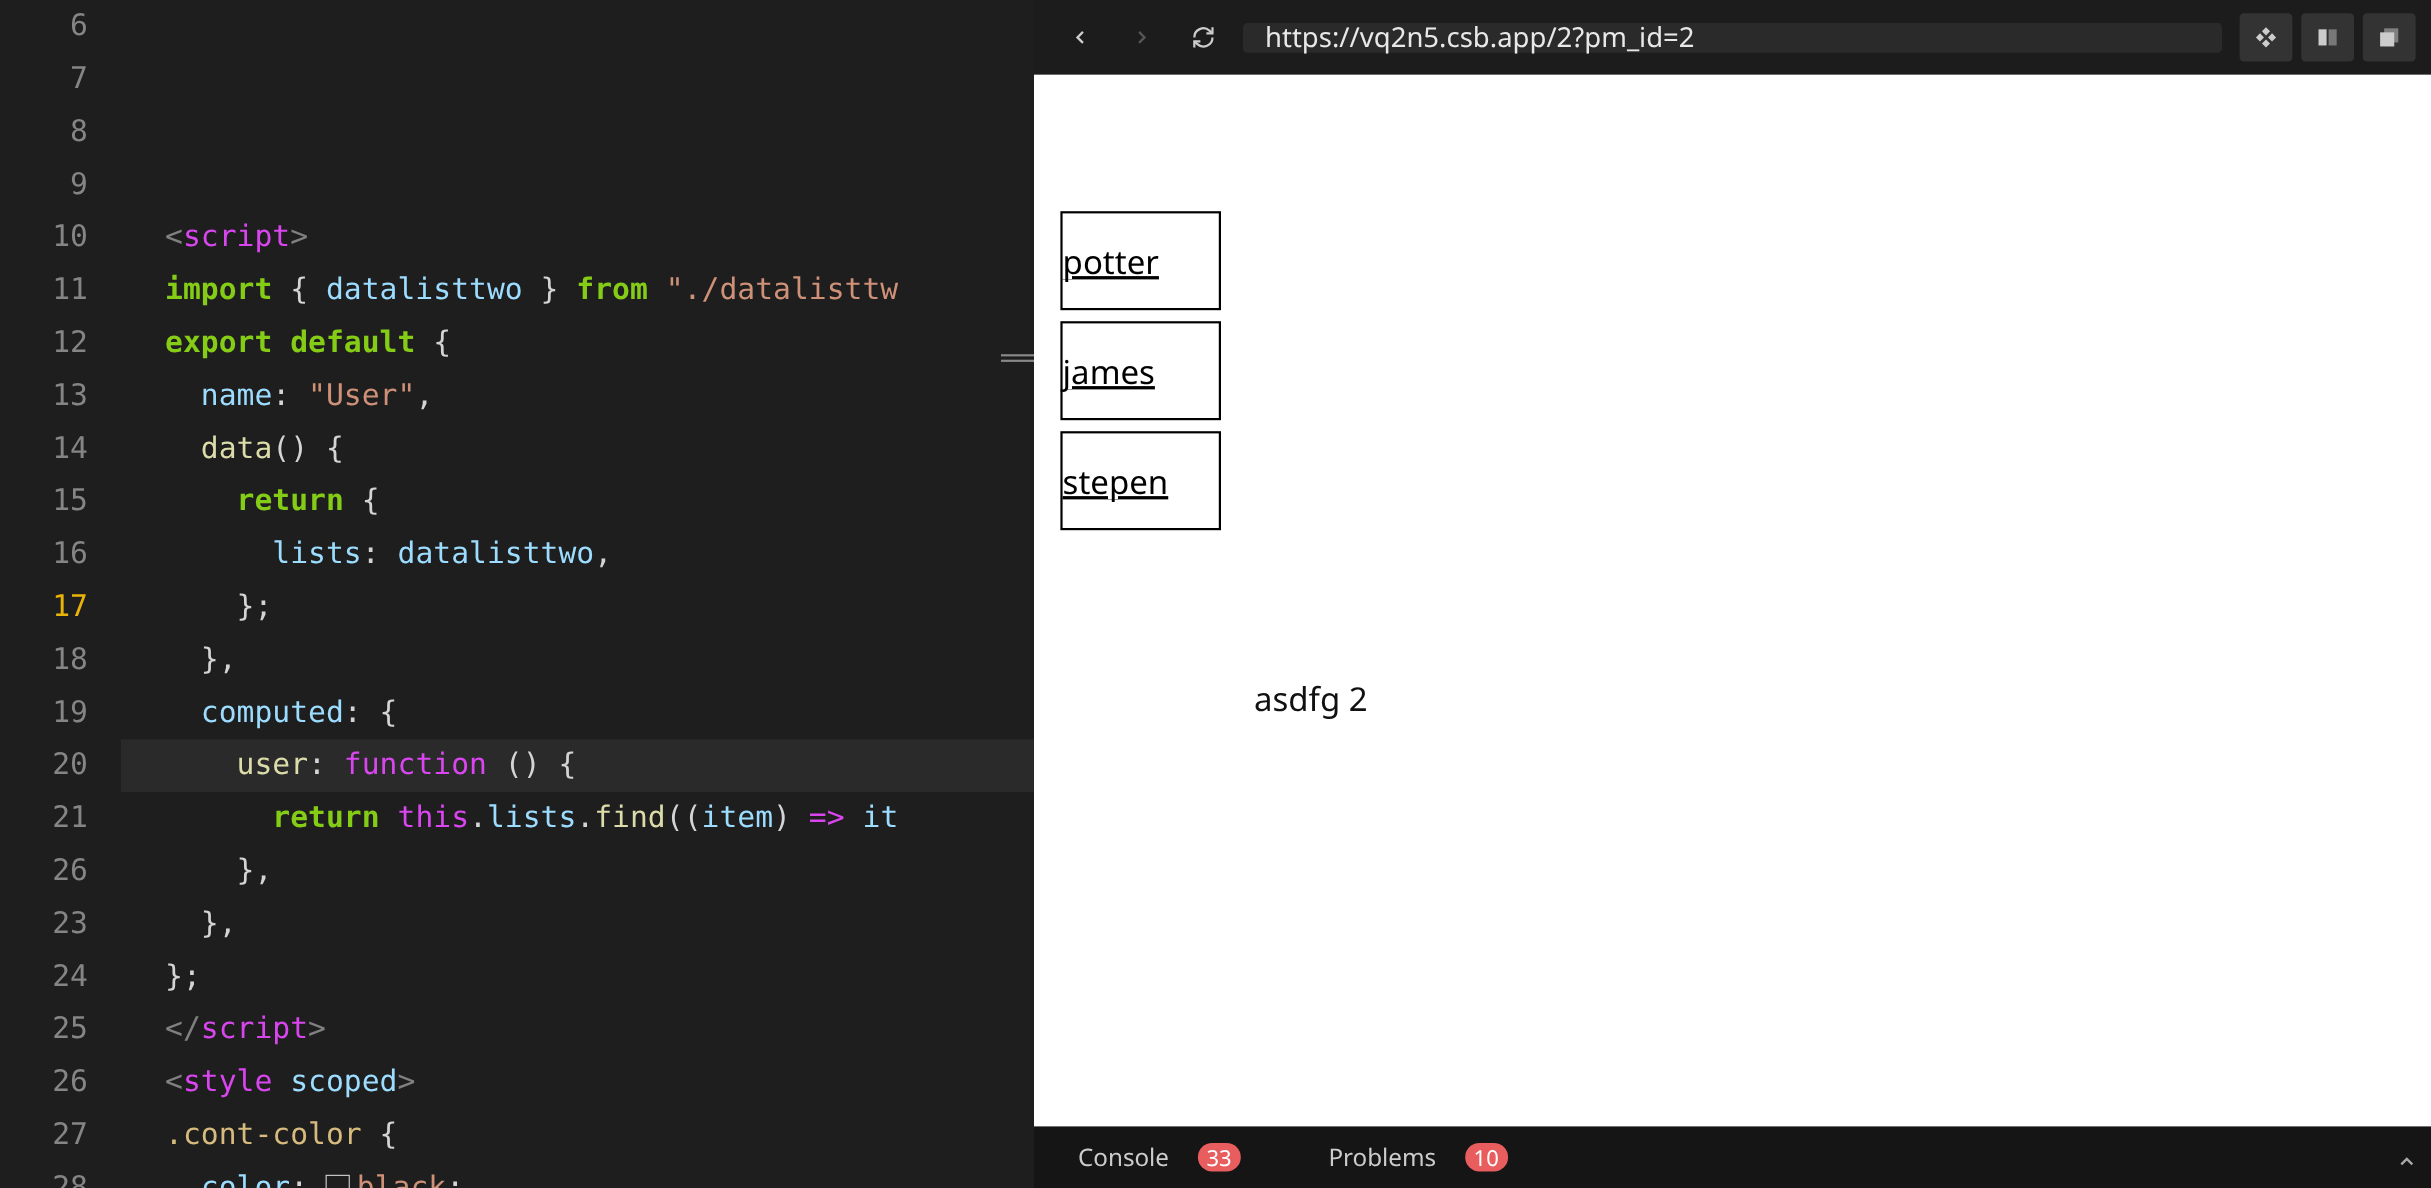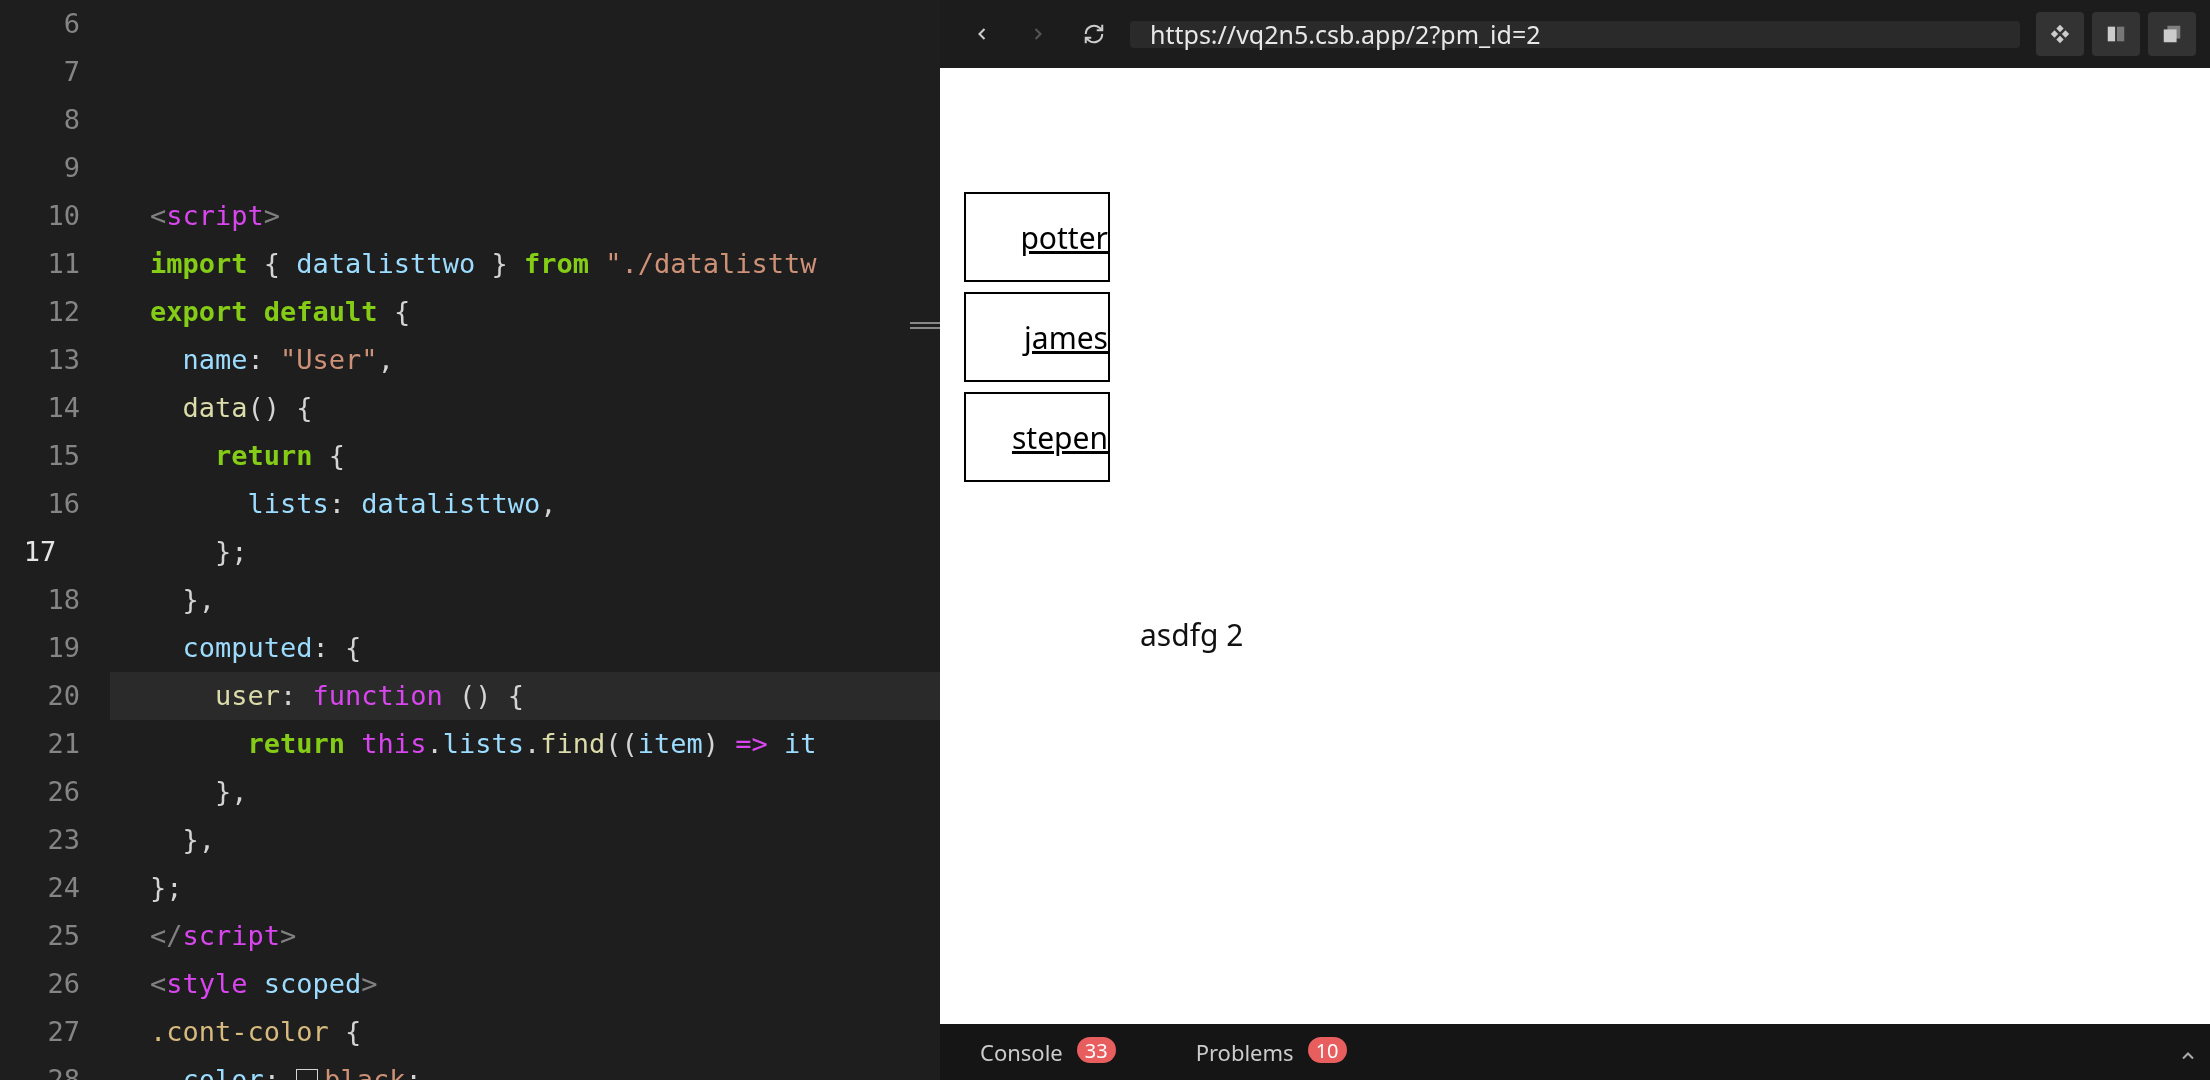--- a/index.html
+++ b/index.html
@@ -26,21 +26,21 @@
     background: #1e1e1e;
     padding-top: 0;
     color: #858585;
     font-family: "Menlo", "Consolas", monospace;
     font-size: 27px;
     line-height: 48px;
     text-align: right;
     padding-right: 30px;
     user-select: none;
   }
-  .gutter .ln.active { color: #e5e5e5; text-align: center; }
+  .gutter .ln.active { color: #eab308; }
   .code-inner {
     flex: 1;
     font-family: "Menlo", "Consolas", monospace;
     font-size: 27px;
     line-height: 48px;
     color: #d4d4d4;
     white-space: pre;
     overflow: hidden;
     position: relative;
   }
@@ -119,21 +119,21 @@
     position:relative;
     padding: 124px 0 0 24px;
     font-family: -apple-system, system-ui, sans-serif;
   }
   .card{
     border:2px solid #000;
     width:146px;
     height:90px;
     display:flex;
     align-items:center;
-    justify-content:flex-end;
+    justify-content:flex-start;
     margin-bottom:10px;
   }
   .card a{
     color:#000;
     text-decoration: underline;
     font-size:30px;
   }
   .extra-text{
     position:absolute;
     left:200px;
@@ -145,21 +145,21 @@
   .bottom-panel{
     height:56px;
     background:#151515;
     display:flex;
     align-items:center;
     padding:0 40px;
     gap:80px;
     color:#ccc;
     font-size:22px;
   }
-  .tab{display:flex;gap:14px;cursor:pointer;}
+  .tab{display:flex;align-items:center;gap:26px;cursor:pointer;}
   .badge{
     background:#e85d5d;
     color:#fff;
     border-radius:14px;
     min-width:30px; height:26px;
     font-size:20px;
     display:flex;align-items:center;justify-content:center;
     padding:0 8px;
   }
   .expand-btn{

